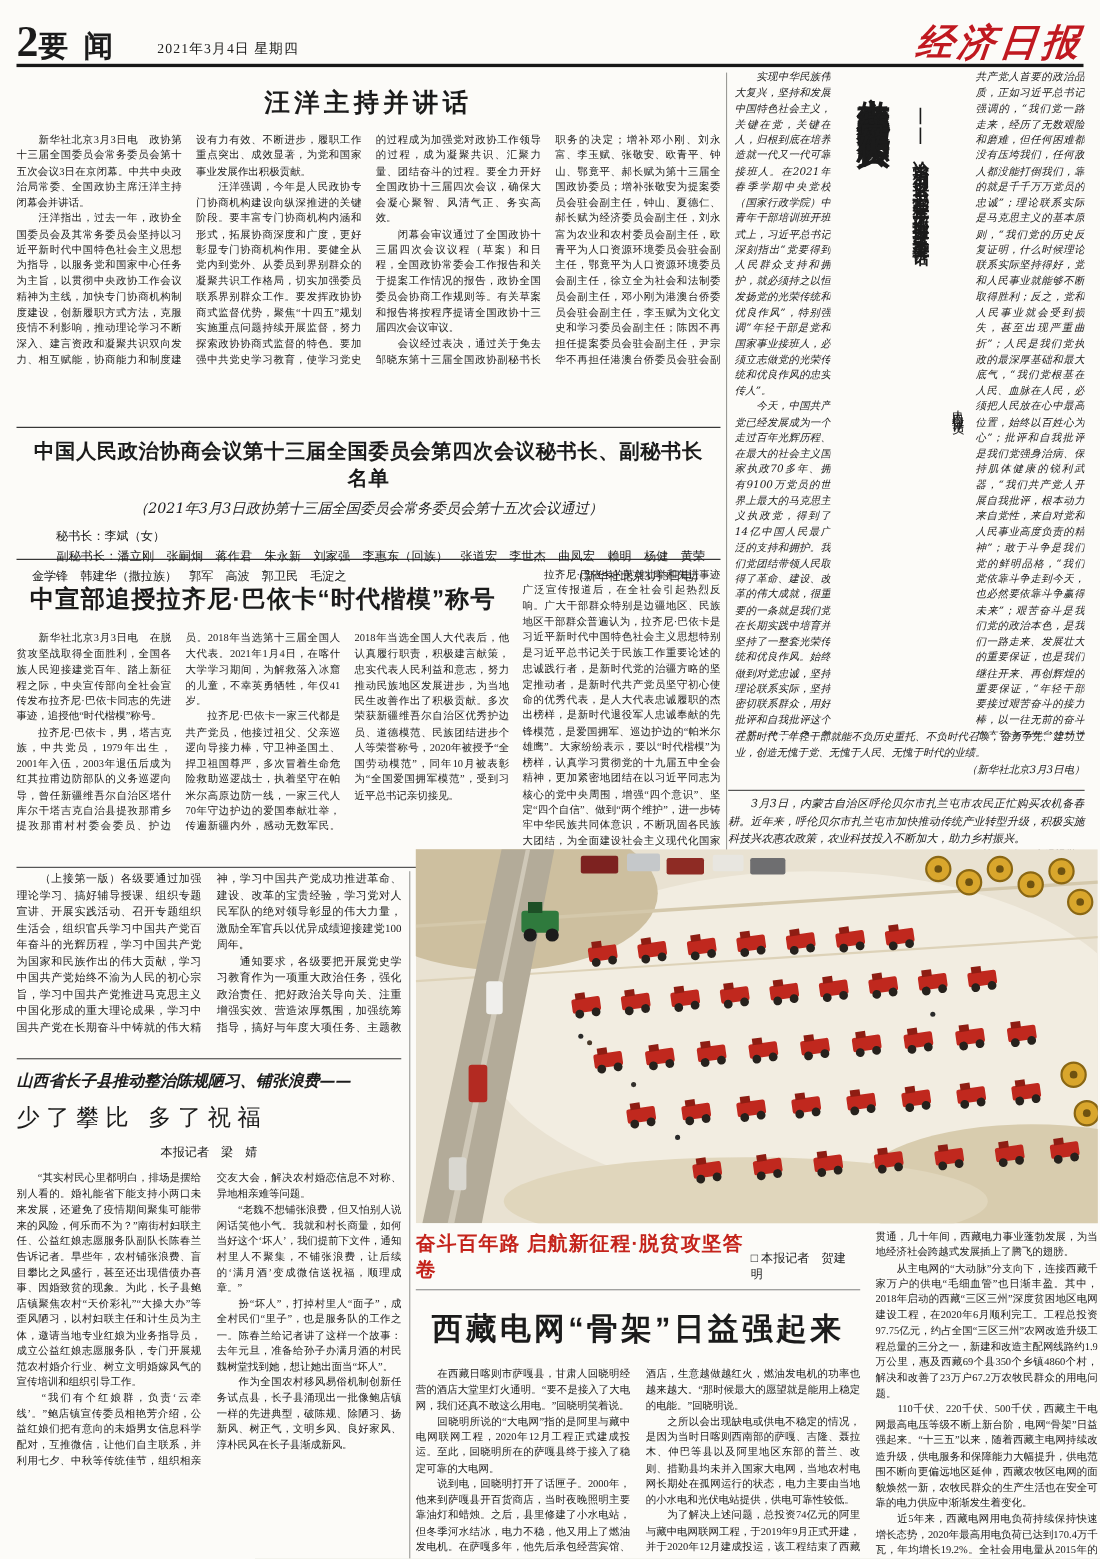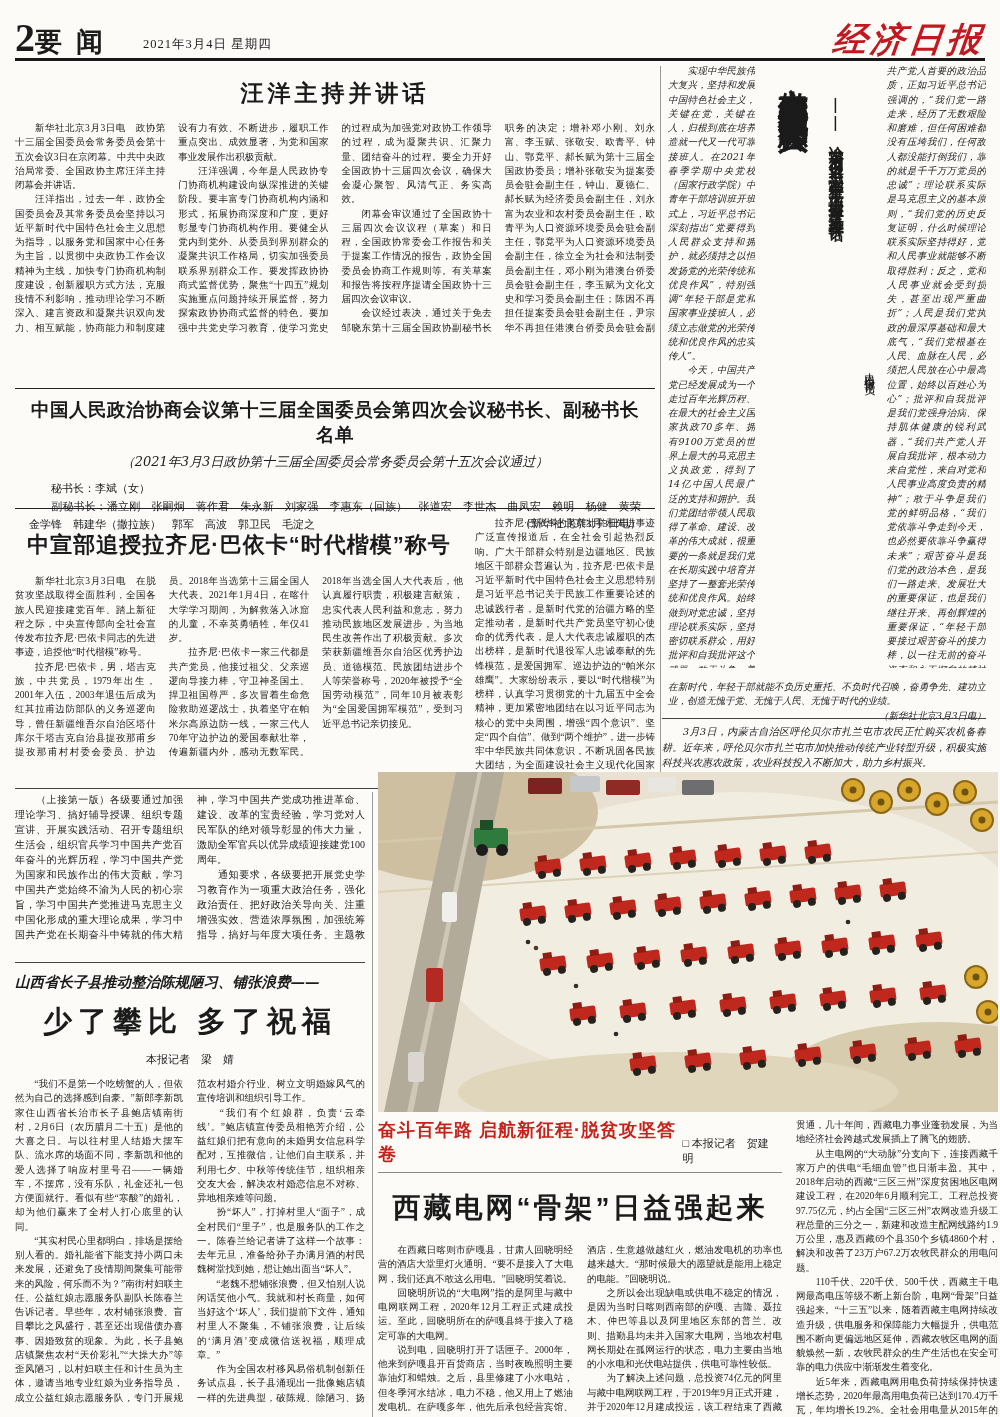--- a/index.html
+++ b/index.html
@@ -30,21 +30,21 @@
   .nm-lines p{margin:0;}
   .nm-credit{font-size:11px;text-align:right;margin-top:-17px;}
   
   .vtxt{writing-mode:vertical-rl;}
   .v-head{font-family:"Liberation Sans",sans-serif;font-weight:900;font-size:30px;letter-spacing:2px;line-height:1;}
   .v-sub{font-family:"Liberation Sans",sans-serif;font-weight:bold;font-size:15px;letter-spacing:3px;}
   .v-byline{font-size:11px;letter-spacing:2px;}
   .credit-r{font-size:9.5px;text-align:right;}
   
   .kicker{font-family:"DejaVu Serif",serif;font-style:italic;font-weight:bold;font-size:14.5px;}
-  .h-f{font-family:"Liberation Sans",sans-serif;font-weight:700;font-size:29px;text-align:center;letter-spacing:6px;}
+  .h-f{font-family:"Liberation Sans",sans-serif;font-weight:400;font-size:21px;text-align:left;letter-spacing:6px;}
   .byline-c{font-size:11px;text-align:center;}
   
   .banner-row{display:flex;align-items:flex-end;border-bottom:1px solid #8a8a8a;padding-bottom:6px;}
   .banner{font-family:"Liberation Sans",sans-serif;font-weight:900;font-size:18px;color:#c4231b;letter-spacing:1px;}
   .g-byline{font-size:11px;margin-left:auto;padding-right:6px;}
   .h-g{font-family:"Liberation Sans",sans-serif;font-weight:900;font-size:28px;text-align:center;letter-spacing:3px;margin-top:16px;}
   .capline{font-size:10px;line-height:1.55;text-align:justify;}
 </style>
 </head>
 <body>
@@ -102,21 +102,21 @@
         <p>　　实现中华民族伟大复兴，坚持和发展中国特色社会主义，关键在党，关键在人，归根到底在培养造就一代又一代可靠接班人。在2021年春季学期中央党校（国家行政学院）中青年干部培训班开班式上，习近平总书记深刻指出“党要得到人民群众支持和拥护，就必须持之以恒发扬党的光荣传统和优良作风”，特别强调“年轻干部是党和国家事业接班人，必须立志做党的光荣传统和优良作风的忠实传人”。</p>
         <p>　　今天，中国共产党已经发展成为一个走过百年光辉历程、在最大的社会主义国家执政70多年、拥有9100万党员的世界上最大的马克思主义执政党，得到了14亿中国人民最广泛的支持和拥护。我们党团结带领人民取得了革命、建设、改革的伟大成就，很重要的一条就是我们党在长期实践中培育并坚持了一整套光荣传统和优良作风。始终做到对党忠诚，坚持理论联系实际，坚持密切联系群众，用好批评和自我批评这个武器，敢于斗争、善于斗争，永远艰苦奋斗，这些光荣传统和优良作风，是我们党性质和宗旨的集中体现，是我们党区别于其他政党的显著标志。</p>
       </div>
     <div class="vtxt v-head" style="width:46px;height:604px;margin-left:8px;">立志做党的光荣传统和优良作风的忠实传人</div>
     <div class="vtxt v-sub" style="width:30px;height:570px;margin-left:8px;margin-top:34px;">——论学习贯彻习近平总书记在中青年干部培训班开班式上重要讲话</div>
     <div class="vtxt v-byline" style="width:18px;height:260px;margin-left:14px;margin-top:300px;">人民日报评论员</div>
     <div class="bodytxt kai" style="width:102px;height:604px;margin-left:10px;font-size:9.5px;">
         <p>共产党人首要的政治品质，正如习近平总书记强调的，“我们党一路走来，经历了无数艰险和磨难，但任何困难都没有压垮我们，任何敌人都没能打倒我们，靠的就是千千万万党员的忠诚”；理论联系实际是马克思主义的基本原则，“我们党的历史反复证明，什么时候理论联系实际坚持得好，党和人民事业就能够不断取得胜利；反之，党和人民事业就会受到损失，甚至出现严重曲折”；人民是我们党执政的最深厚基础和最大底气，“我们党根基在人民、血脉在人民，必须把人民放在心中最高位置，始终以百姓心为心”；批评和自我批评是我们党强身治病、保持肌体健康的锐利武器，“我们共产党人开展自我批评，根本动力来自党性，来自对党和人民事业高度负责的精神”；敢于斗争是我们党的鲜明品格，“我们党依靠斗争走到今天，也必然要依靠斗争赢得未来”；艰苦奋斗是我们党的政治本色，是我们一路走来、发展壮大的重要保证，也是我们继往开来、再创辉煌的重要保证，“年轻干部要接过艰苦奋斗的接力棒，以一往无前的奋斗姿态和永不懈怠的精神状态，勇挑重担、苦干实干，在新时代新征程中留下许党报国的奋斗足迹”。</p>
       </div>
   </div>
-  <div class="abs" style="left:668px;top:680px;width:318px;height:42px;">
+  <div class="abs" style="left:668px;top:664px;width:318px;height:42px;">
     <div class="bodytxt kai" style="height:30px;">在新时代，年轻干部就能不负历史重托、不负时代召唤，奋勇争先、建功立业，创造无愧于党、无愧于人民、无愧于时代的业绩。</div>
     <div class="credit-r kai">（新华社北京3月3日电）</div>
   </div>
 
   <div class="abs rule1" style="left:662px;top:718px;width:324px;"></div>
   <div class="abs" style="left:662px;top:724px;width:324px;height:44px;">
     <div class="capline kai">　　3月3日，内蒙古自治区呼伦贝尔市扎兰屯市农民正忙购买农机备春耕。近年来，呼伦贝尔市扎兰屯市加快推动传统产业转型升级，积极实施科技兴农惠农政策，农业科技投入不断加大，助力乡村振兴。</div>
     <div class="credit-r kai">韩　冷摄（中经视觉）</div>
   </div>
 
@@ -223,25 +223,24 @@
   <div class="abs" style="left:15px;top:792px;width:350px;height:625px;overflow:hidden;">
     <div class="bodytxt" style="height:162px;columns:2;column-gap:14px;font-size:10px;">
         <p>　　（上接第一版）各级要通过加强理论学习、搞好辅导授课、组织专题宣讲、开展实践活动、召开专题组织生活会，组织官兵学习中国共产党百年奋斗的光辉历程，学习中国共产党为国家和民族作出的伟大贡献，学习中国共产党始终不渝为人民的初心宗旨，学习中国共产党推进马克思主义中国化形成的重大理论成果，学习中国共产党在长期奋斗中铸就的伟大精神，学习中国共产党成功推进革命、建设、改革的宝贵经验，学习党对人民军队的绝对领导彰显的伟大力量，激励全军官兵以优异成绩迎接建党100周年。</p>
         <p>　　通知要求，各级要把开展党史学习教育作为一项重大政治任务，强化政治责任、把好政治关导向关、注重增强实效、营造浓厚氛围，加强统筹指导，搞好与年度大项任务、主题教育等结合融合，科学安排教育内容、时间和组织方式，以强有力的组织领导确保学习教育取得实效。</p>
       </div>
     <div class="rule1" style="margin:8px 0 10px;"></div>
     <div class="kicker">山西省长子县推动整治陈规陋习、铺张浪费——</div>
     <div class="h-f" style="margin-top:10px;">少了攀比 多了祝福</div>
     <div class="byline-c" style="margin-top:10px;">本报记者　梁　婧</div>
     <div class="bodytxt" style="margin-top:10px;height:344px;columns:2;column-gap:14px;">
-        <p>　　“我们不是第一个吃螃蟹的人，但依然为自己的选择感到自豪。”新郎李新凯家住山西省长治市长子县鲍店镇南街村，2月6日（农历腊月二十五）是他的大喜之日。与以往村里人结婚大摆车队、流水席的场面不同，李新凯和他的爱人选择了响应村里号召——一辆婚车，不摆席，没有乐队，礼金还礼一包方便面就行。看似有些“寒酸”的婚礼，却为他们赢来了全村人打心底里的认同。</p>
         <p>　　“其实村民心里都明白，排场是摆给别人看的。婚礼能省下能支持小两口未来发展，还避免了疫情期间聚集可能带来的风险，何乐而不为？”南街村妇联主任、公益红娘志愿服务队副队长陈春兰告诉记者。早些年，农村铺张浪费、盲目攀比之风盛行，甚至还出现借债办喜事、因婚致贫的现象。为此，长子县鲍店镇聚焦农村“天价彩礼”“大操大办”等歪风陋习，以村妇联主任和计生员为主体，邀请当地专业红娘为业务指导员，成立公益红娘志愿服务队，专门开展规范农村婚介行业、树立文明婚嫁风气的宣传培训和组织引导工作。</p>
         <p>　　“我们有个红娘群，负责‘云牵线’。”鲍店镇宣传委员相艳芳介绍，公益红娘们把有意向的未婚男女信息科学配对，互推微信，让他们自主联系，并利用七夕、中秋等传统佳节，组织相亲交友大会，解决农村婚恋信息不对称、异地相亲难等问题。</p>
+        <p>　　“老魏不想铺张浪费，但又怕别人说闲话笑他小气。我就和村长商量，如何当好这个‘坏人’，我们提前下文件，通知村里人不聚集，不铺张浪费，让后续的‘满月酒’变成微信送祝福，顺理成章。”</p>
         <p>　　扮“坏人”，打掉村里人“面子”，成全村民们“里子”，也是服务队的工作之一。陈春兰给记者讲了这样一个故事：去年元旦，准备给孙子办满月酒的村民魏树堂找到她，想让她出面当“坏人”。</p>
-        <p>　　“老魏不想铺张浪费，但又怕别人说闲话笑他小气。我就和村长商量，如何当好这个‘坏人’，我们提前下文件，通知村里人不聚集，不铺张浪费，让后续的‘满月酒’变成微信送祝福，顺理成章。”</p>
         <p>　　作为全国农村移风易俗机制创新任务试点县，长子县涌现出一批像鲍店镇一样的先进典型，破陈规、除陋习、扬新风、树正气，文明乡风、良好家风、淳朴民风在长子县渐成新风。</p>
       </div>
   </div>
 
   <div class="abs" style="left:378px;top:1118px;width:620px;height:299px;display:flex;gap:14px;">
     <div style="width:404px;">
       <div class="banner-row">
         <div class="banner">奋斗百年路 启航新征程·脱贫攻坚答卷</div>
         <div class="g-byline">□ 本报记者　贺建明</div>
       </div>

